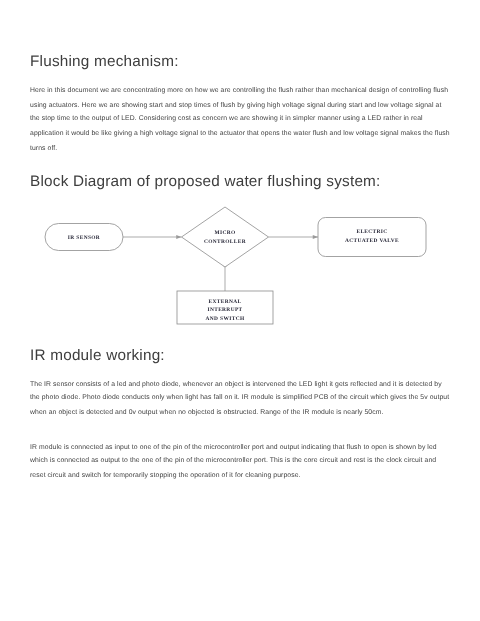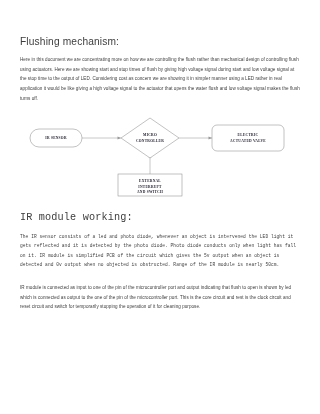--- a/index.html
+++ b/index.html
@@ -35,21 +35,21 @@
     font-size: 4.55px;
     line-height: 2.12;
     color: #404040;
     text-align: left;
     margin: 0;
     letter-spacing: 0.06px;
     font-weight: 400;
   }
   .block-1 { margin-bottom: 13px; }
   .heading-2-wrap { margin-top: 0; }
-  .heading-3-wrap { margin-top: 12px; font-family: Liberation Mono, monospace; }
+  .heading-3-wrap { margin-top: 12px; }
   .heading-4-wrap { margin-top: 13px; }
 
   
   .diagram {
     position: relative;
     width: 282px;
     height: 84px;
     margin: 6px 0 0 0;
   }
   .diagram svg { display: block; }
@@ -76,20 +76,21 @@
 <body>
 
 <div class="page">
 
   <div class="block-1">
     <h2 class="section-heading">Flushing mechanism:</h2>
     <p class="para">Here in this document we are concentrating more on how we are controlling the flush rather than mechanical design of controlling flush using actuators. Here we are showing start and stop times of flush by giving high voltage signal during start and low voltage signal at the stop time to the output of LED. Considering cost as concern we are showing it in simpler manner using a LED rather in real application it would be like giving a high voltage signal to the actuator that opens the water flush and low voltage signal makes the flush turns off.</p>
   </div>
 
   <div class="heading-2-wrap">
+    <h2 class="section-heading">Block Diagram of proposed water flushing system:</h2>
 
     <div class="diagram">
       <svg width="282" height="84" viewBox="0 0 282 84" xmlns="http://www.w3.org/2000/svg">
 
         <line class="dg-line" x1="62" y1="22" x2="101" y2="22"></line>
         <polygon class="dg-arrow" points="101,22 97.5,20.6 97.5,23.4"></polygon>
 
         <line class="dg-line" x1="159" y1="22" x2="192" y2="22"></line>
         <polygon class="dg-arrow" points="192,22 188.5,20.6 188.5,23.4"></polygon>
 

